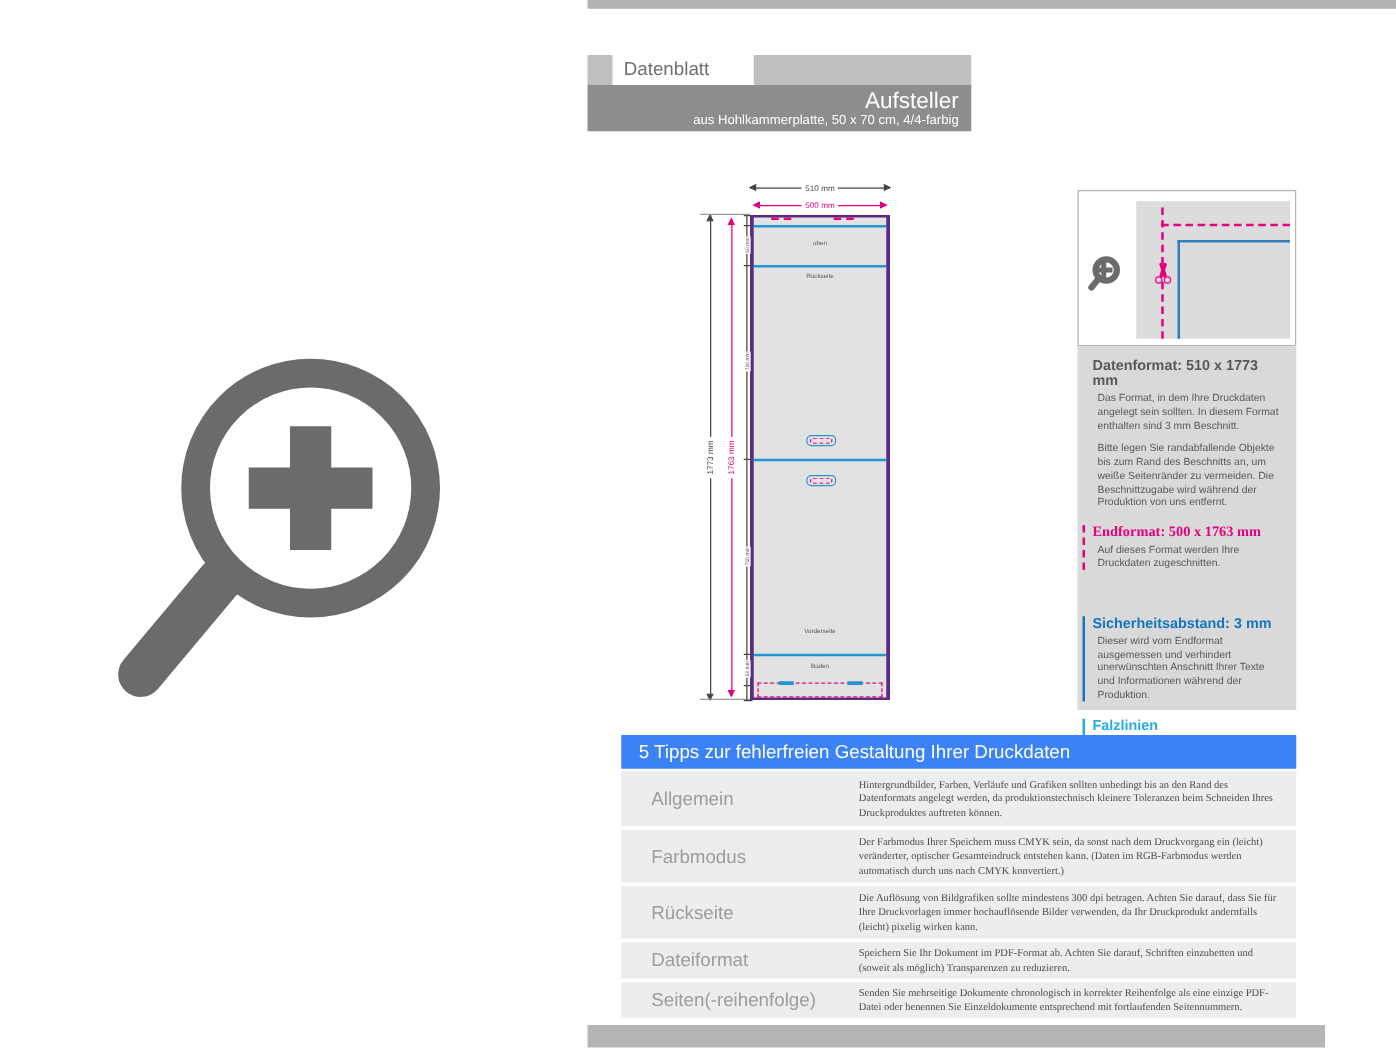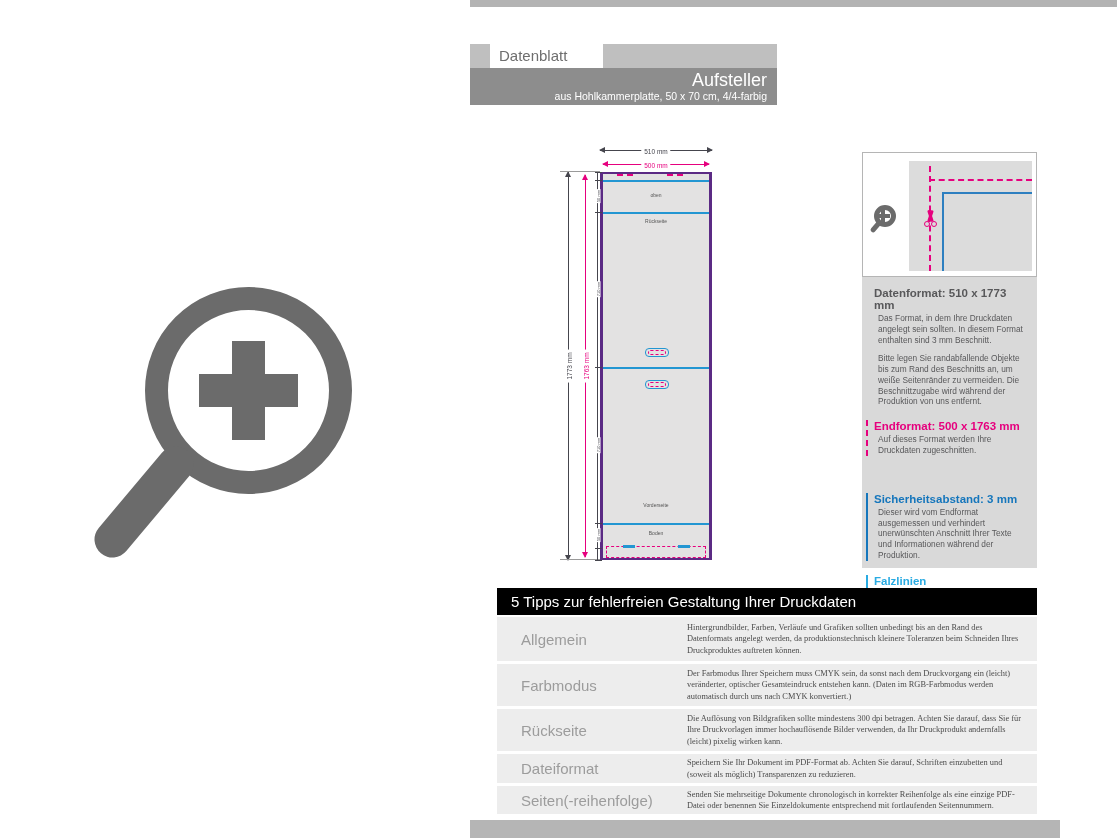--- a/index.html
+++ b/index.html
@@ -65,28 +65,28 @@
   .scissors .b1{transform:rotate(18deg);}
   .scissors .b2{transform:rotate(-18deg);}
   .scissors .r1,.scissors .r2{position:absolute;top:11px;width:4px;height:4px;border:1.6px solid #e6007e;border-radius:50%;}
   .scissors .r1{left:2px;}
   .scissors .r2{left:9px;}
   .info-text{position:absolute;left:0;right:0;top:125px;bottom:0;background:#d9d9d9;padding:10px 10px 8px 12px;box-sizing:border-box;color:#58585a;}
   .info-text h3{margin:0 0 2px 0;font-size:11.5px;}
   .info-text p{margin:0 0 8px 4px;font-size:8.3px;line-height:1.3;}
   .blk{border-left:2px solid transparent;margin-left:-8px;padding-left:6px;}
   .blk-end{border-left:2px dashed #e6007e;margin-top:13px;}
-  .blk-end h3{color:#e6007e;}
+  .blk-end h3{color:#e6007e;font-family:Liberation Serif, serif;}
   .blk-safe{border-left:2px solid #1576bc;margin-top:14px;}
   .blk-safe h3{color:#1576bc;margin-top:37px;}
   .blk-falz{border-left:2px solid #29abe2;margin-top:14px;}
   .blk-falz h3{color:#29abe2;}
 
   
-  .tips-header{left:27px;top:588px;width:540px;height:27px;background:#000000;color:#fff;font-size:15px;line-height:27px;padding-left:14px;box-sizing:border-box;}
+  .tips-header{left:27px;top:588px;width:540px;height:27px;background:#3b82f6;color:#fff;font-size:15px;line-height:27px;padding-left:14px;box-sizing:border-box;}
   .tip-row{left:27px;width:540px;background:#ededed;}
   .tip-label{position:absolute;left:24px;top:0;bottom:0;display:flex;align-items:center;font-size:15px;color:#9c9c9c;}
   .tip-text{position:absolute;left:190px;right:10px;top:0;bottom:0;display:flex;align-items:center;font-size:8.4px;line-height:1.35;color:#4b4b4b;font-family:Liberation Serif, serif;}
 
   .footer-bar{left:0;top:820px;width:590px;height:18px;background:#b5b5b5;}
 </style>
 </head>
 <body>
 
 <div class="big-mag">

